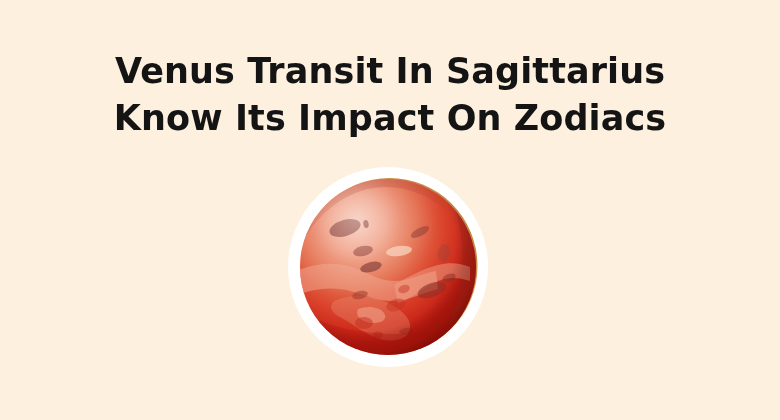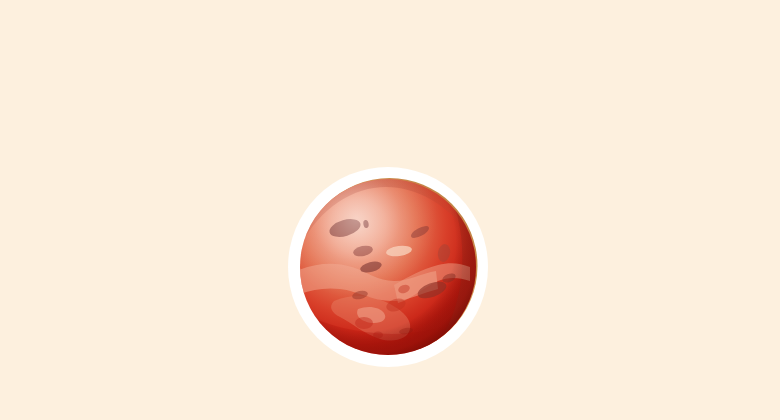--- a/index.html
+++ b/index.html
@@ -77,20 +77,22 @@
     width: 180px;
     height: 180px;
   }
 </style>
 </head>
 <body>
 
 <div id="page">
 
   <div id="title-block">
+    <span class="title-line">Venus Transit In Sagittarius</span>
+    <span class="title-line">Know Its Impact On Zodiacs</span>
   </div>
 
   <div id="planet-figure">
 
     <div id="planet-halo"></div>
 
     <div id="planet-wrap">
       <svg id="planet-svg" viewBox="0 0 180 180" xmlns="http://www.w3.org/2000/svg">
         <defs>
 

